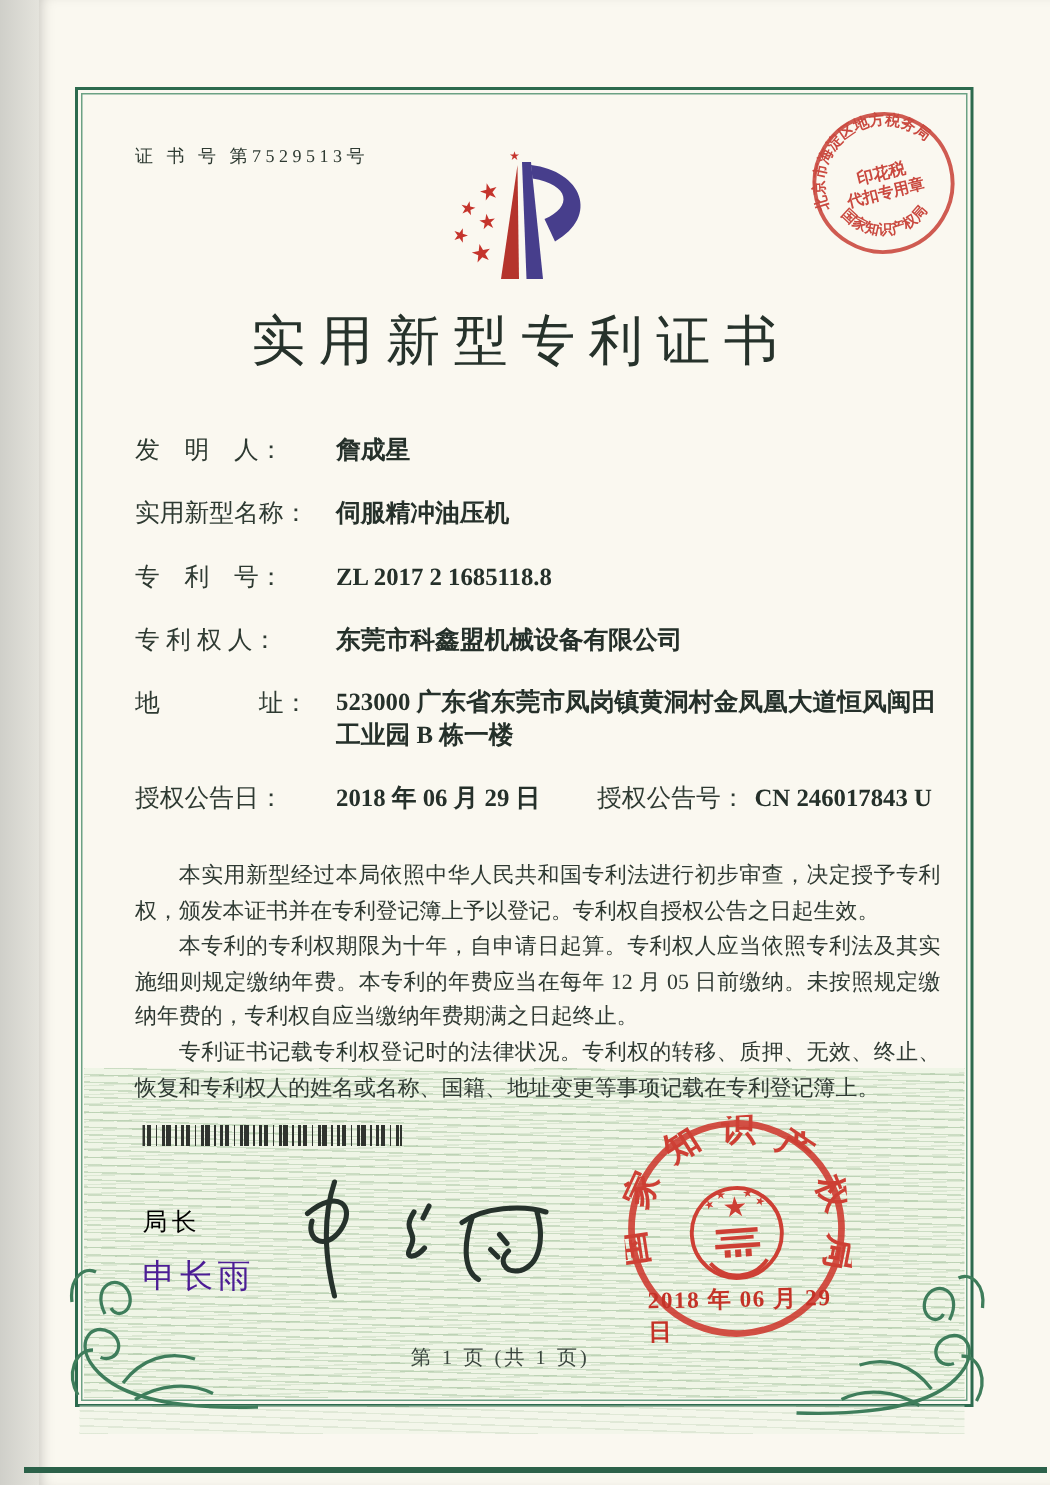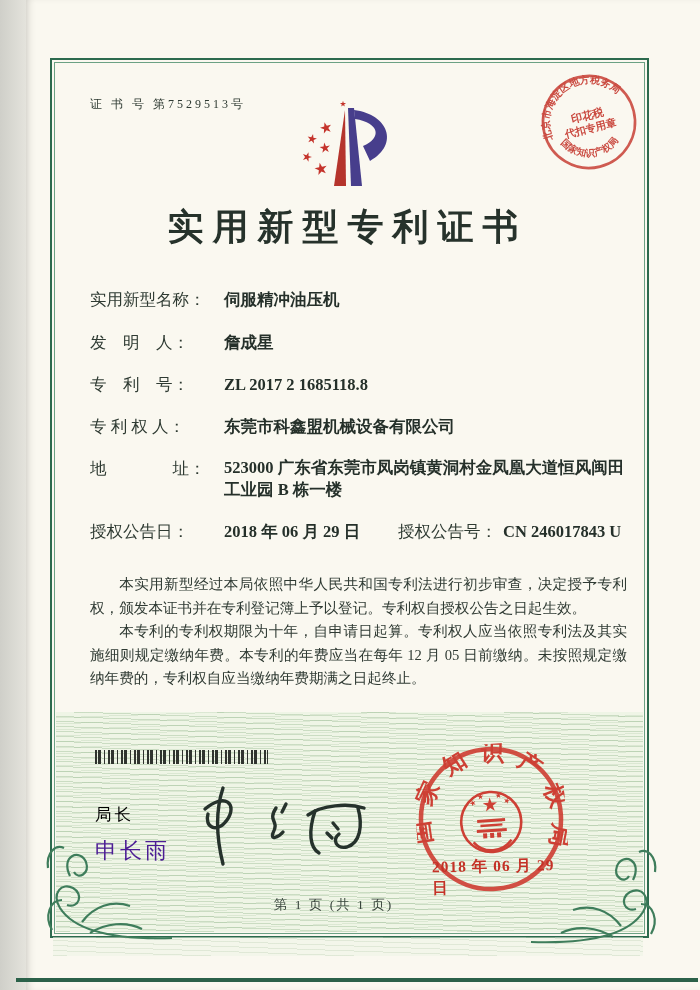--- a/index.html
+++ b/index.html
@@ -23,21 +23,21 @@
            repeating-linear-gradient(-2deg,rgba(118,163,112,.16) 0 1px,rgba(255,255,255,0) 1px 6px);}
   .guilloche-below{position:absolute;left:53px;top:937px;width:590px;height:19px;opacity:.55;
          background-color:#eff5e6;
          background-image:repeating-linear-gradient(2deg,rgba(118,163,112,.30) 0 1px,rgba(255,255,255,0) 1px 5px);}
   .bottom-rule{position:absolute;left:16px;top:978px;width:682px;height:3.5px;background:#2b6149;}
 
   .cert-no{position:absolute;left:90px;top:96px;font-size:12px;letter-spacing:3px;color:#2e3a32;}
   .logo{position:absolute;left:290px;top:98px;}
   .tax-stamp{position:absolute;left:539px;top:72px;width:100px;height:100px;transform:rotate(-14deg);opacity:.92;}
   .title{position:absolute;left:50px;top:203px;width:595px;text-align:center;
-         font-size:36px;font-weight:bold;letter-spacing:9px;color:#26322b;}
+         font-size:36px;font-weight:normal;letter-spacing:9px;color:#26322b;}
 
   .fields{position:absolute;left:90px;top:288px;width:548px;font-size:16.5px;color:#2e3a32;}
   .field-row{display:flex;align-items:flex-start;margin-bottom:19px;line-height:23px;}
   .field-label{flex:0 0 134px;white-space:nowrap;}
   .field-value{flex:1;font-weight:bold;color:#25302a;}
   .row-name{margin-bottom:19.5px;}
   .row-addr .field-value{line-height:22px;}
   .grant-row{position:relative;}
   .grant-no{position:absolute;left:308px;top:0;display:flex;}
   .grant-no .field-label{flex:0 0 auto;margin-right:6px;}
@@ -103,27 +103,27 @@
     <text font-size="9.5" fill="#c63b31" font-weight="bold">
       <textPath href="#taxBot" startOffset="4">国家知识产权局</textPath>
     </text>
     <text x="50" y="47" text-anchor="middle" font-size="11" font-weight="bold" fill="#c63b31">印花税</text>
     <text x="50" y="60" text-anchor="middle" font-size="10.5" font-weight="bold" fill="#c63b31">代扣专用章</text>
   </svg>
 
   <div class="title">实用新型专利证书</div>
 
   <div class="fields">
+    <div class="field-row">
+      <span class="field-label">发　明　人：</span>
+      <span class="field-value">詹成星</span>
+    </div>
     <div class="field-row row-name">
       <span class="field-label">实用新型名称：</span>
       <span class="field-value">伺服精冲油压机</span>
-    </div>
-    <div class="field-row">
-      <span class="field-label">发　明　人：</span>
-      <span class="field-value">詹成星</span>
     </div>
     <div class="field-row">
       <span class="field-label">专　利　号：</span>
       <span class="field-value">ZL 2017 2 1685118.8</span>
     </div>
     <div class="field-row">
       <span class="field-label">专 利 权 人：</span>
       <span class="field-value">东莞市科鑫盟机械设备有限公司</span>
     </div>
     <div class="field-row row-addr">
@@ -136,20 +136,21 @@
       <span class="grant-no">
         <span class="field-label">授权公告号：</span>
         <span class="field-value">CN 246017843 U</span>
       </span>
     </div>
   </div>
 
   <div class="paras">
     <p>本实用新型经过本局依照中华人民共和国专利法进行初步审查，决定授予专利权，颁发本证书并在专利登记簿上予以登记。专利权自授权公告之日起生效。</p>
     <p>本专利的专利权期限为十年，自申请日起算。专利权人应当依照专利法及其实施细则规定缴纳年费。本专利的年费应当在每年 12 月 05 日前缴纳。未按照规定缴纳年费的，专利权自应当缴纳年费期满之日起终止。</p>
+    <p>专利证书记载专利权登记时的法律状况。专利权的转移、质押、无效、终止、恢复和专利权人的姓名或名称、国籍、地址变更等事项记载在专利登记簿上。</p>
   </div>
 
   <div class="barcode"></div>
 
   <div class="signer-title">局长</div>
   <div class="signer-name">申长雨</div>
 
   <svg class="signature" width="180" height="88" viewBox="0 0 180 88">
     <g fill="none" stroke="#26322c" stroke-width="3.4" stroke-linecap="round">
       <path d="M27,6 C19,30 21,58 27,82"></path>

